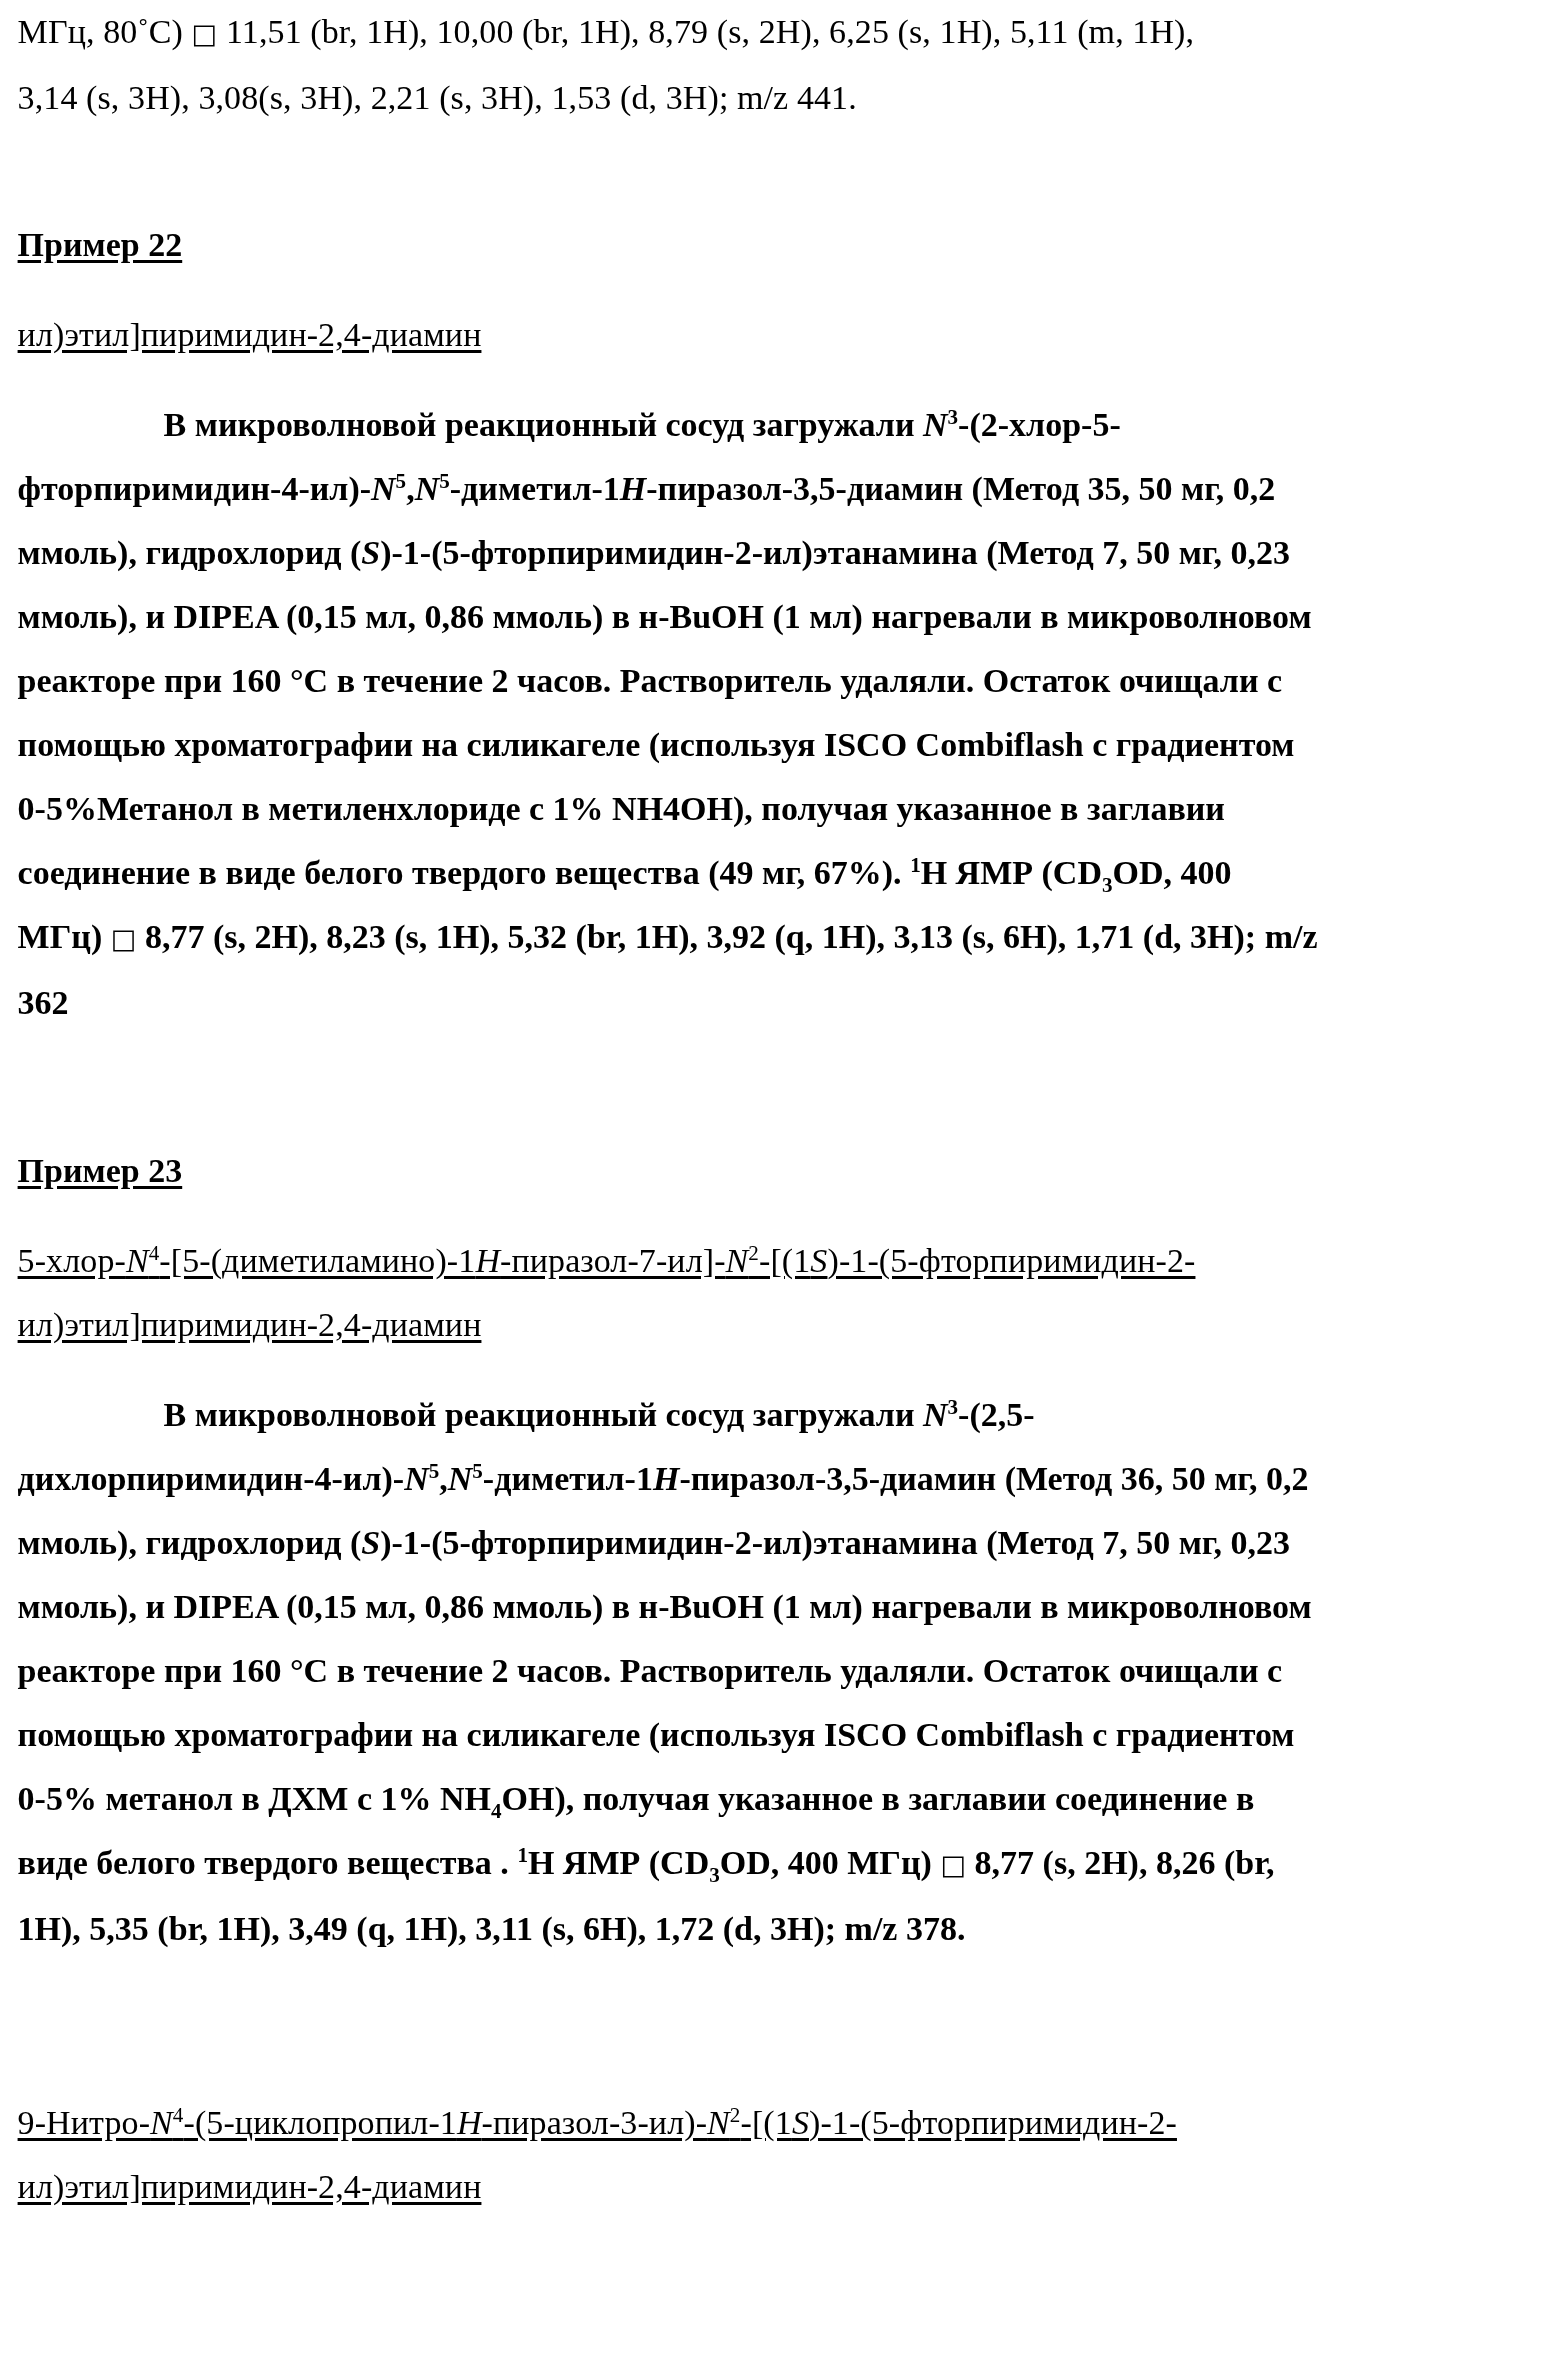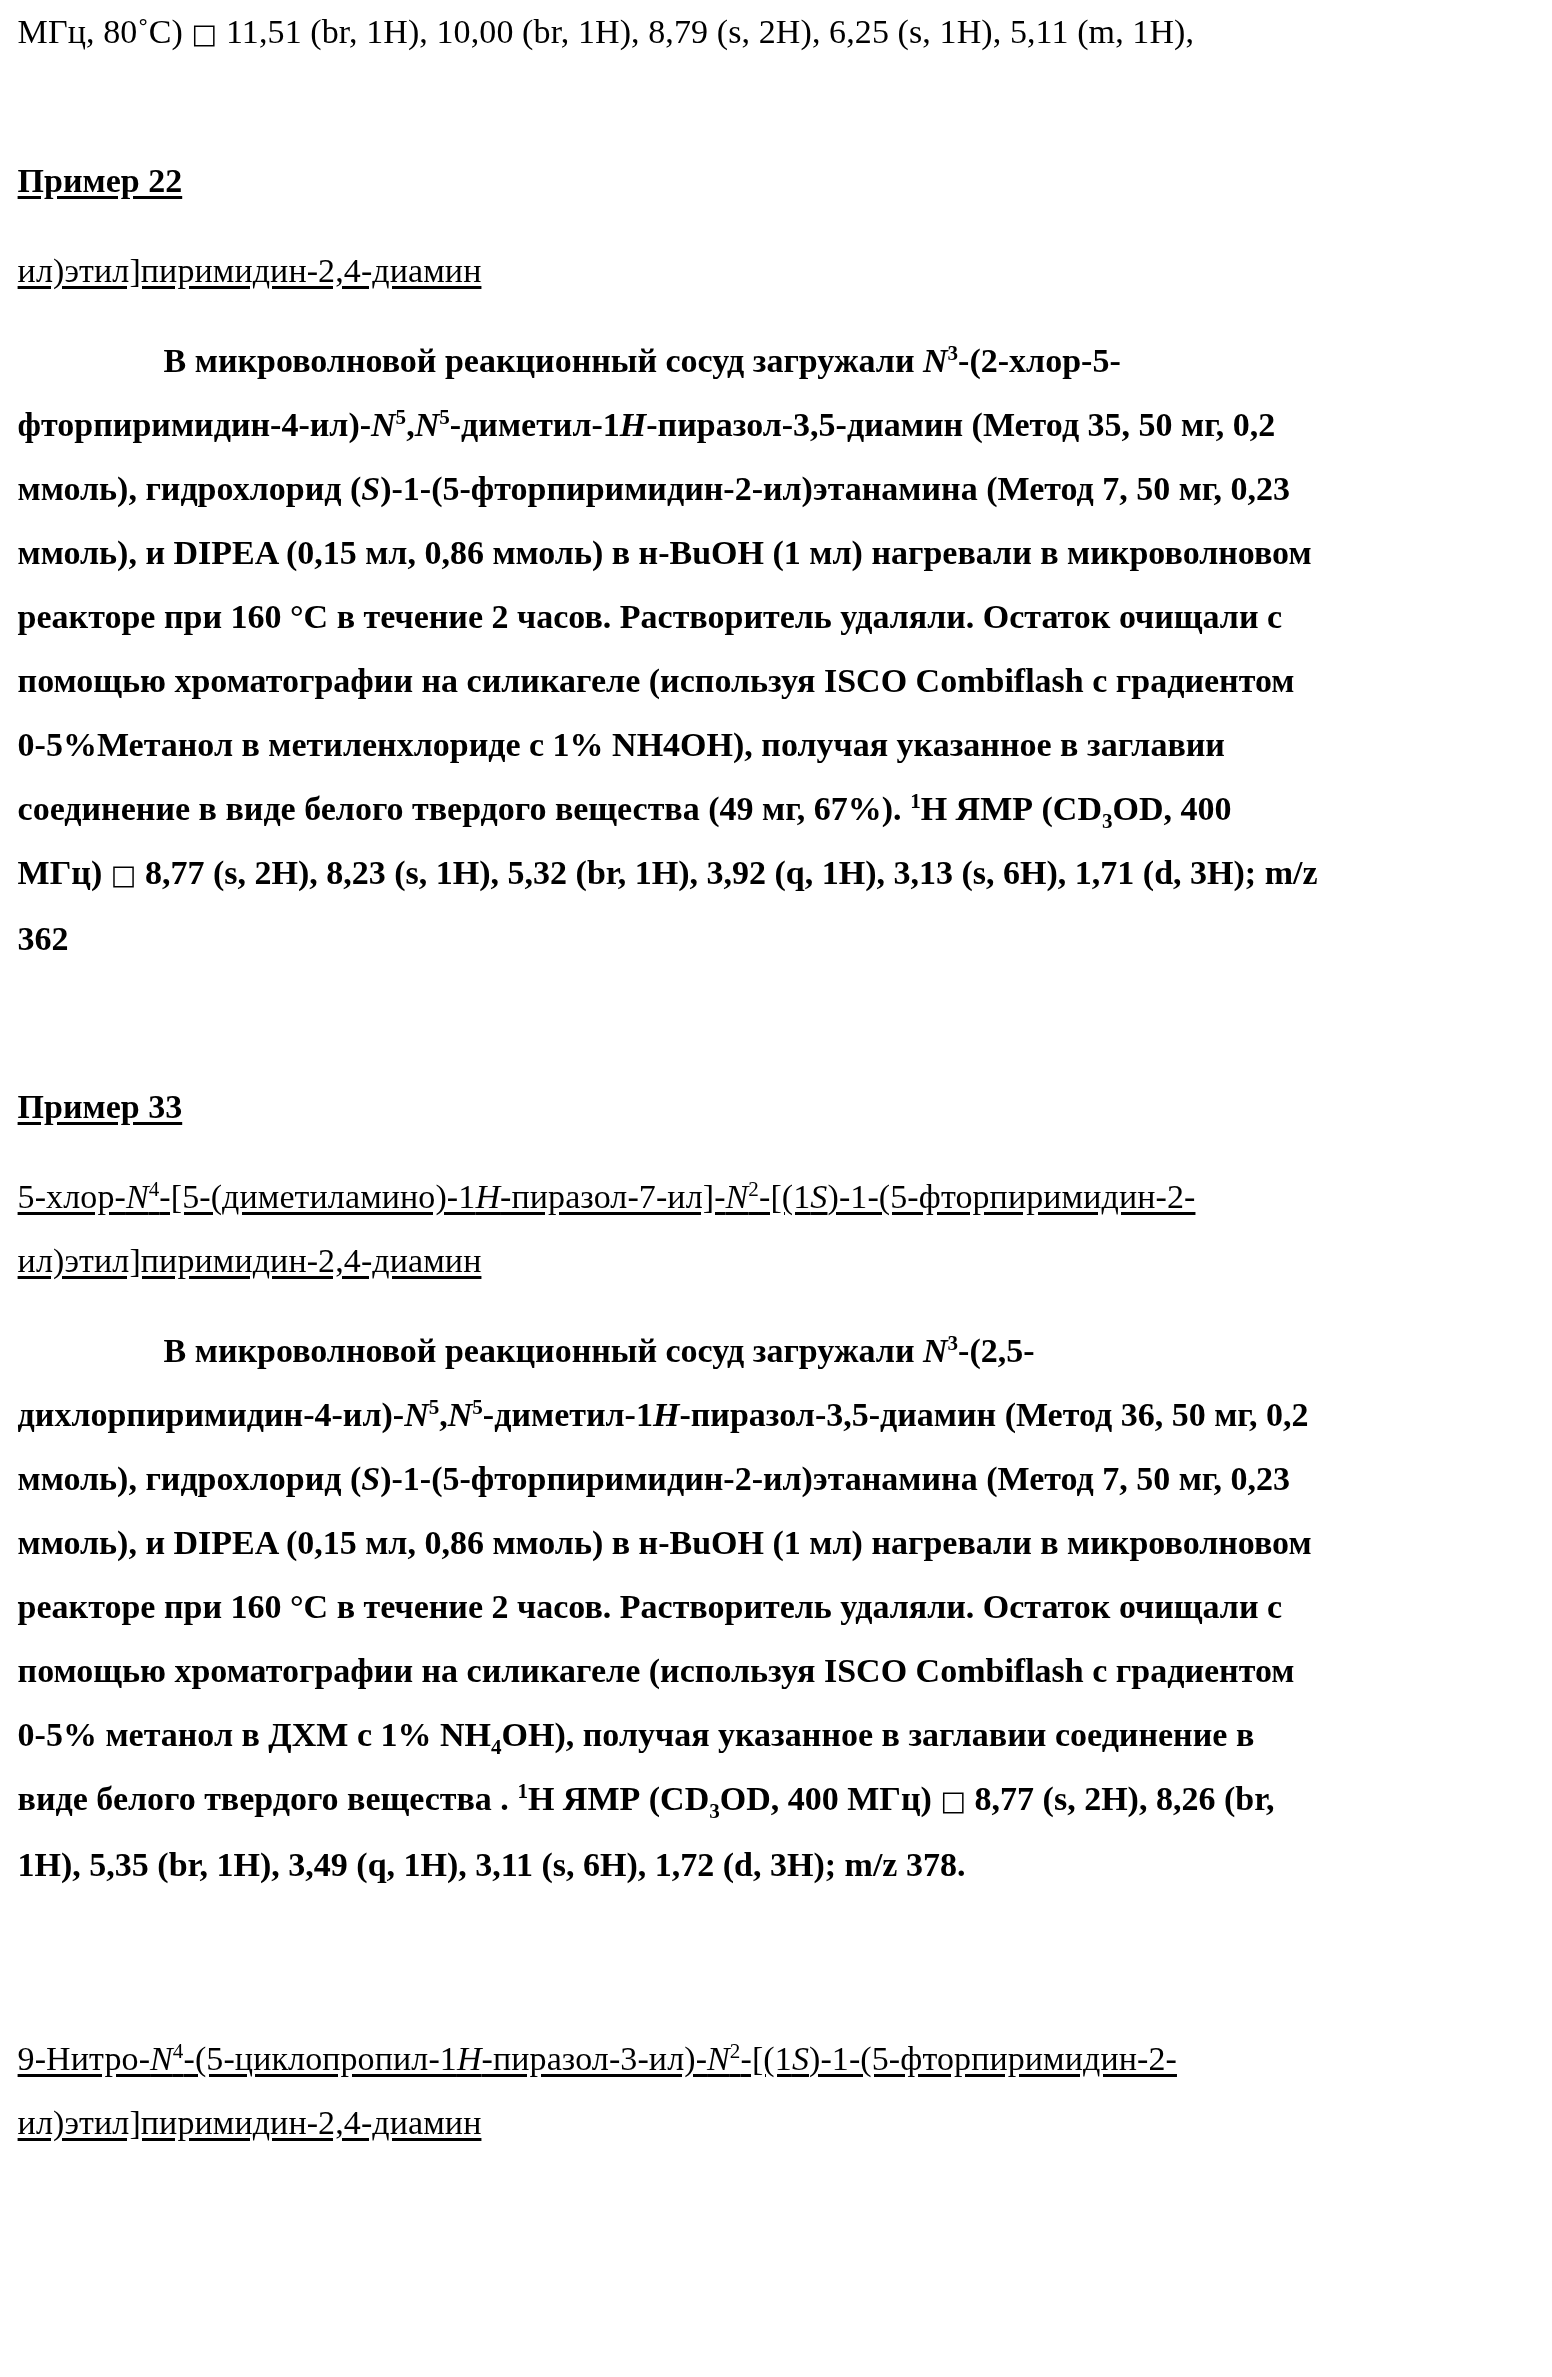--- a/index.html
+++ b/index.html
@@ -76,39 +76,40 @@
     font-size: 0.80em;
   }
 </style>
 </head>
 <body>
 
 <div class="page">
 
   <div>
     <div class="line"><span>МГц, 80˚C) </span><span class="box-glyph">□</span><span> 11,51 (br, 1H), 10,00 (br, 1H), 8,79 (s, 2H), 6,25 (s, 1H), 5,11 (m, 1H),</span></div>
+    <div class="line">3,14 (s, 3H), 3,08(s, 3H), 2,21 (s, 3H), 1,53 (d, 3H); m/z 441.</div>
   </div>
 
   <div class="gap-lg"></div>
 
   <div class="heading"><span class="u">Пример 22</span></div>
 
   <div class="gap-sm"></div>
 
   <div class="chemname">
     <div class="line"><span class="u">ил)этил]пиримидин-2,4-диамин</span></div>
   </div>
 
   <div class="gap-sm"></div>
 
   <div class="para indent"><span>В микроволновой реакционный сосуд загружали </span><span class="it">N</span><sup>3</sup><span>-(2-хлор-5-фторпиримидин-4-ил)-</span><span class="it">N</span><sup>5</sup><span>,</span><span class="it">N</span><sup>5</sup><span>-диметил-1</span><span class="it">H</span><span>-пиразол-3,5-диамин (Метод 35, 50 мг, 0,2 ммоль), гидрохлорид (</span><span class="it">S</span><span>)-1-(5-фторпиримидин-2-ил)этанамина (Метод 7, 50 мг, 0,23 ммоль), и DIPEA (0,15 мл, 0,86 ммоль) в н-BuOH (1 мл) нагревали в микроволновом реакторе при 160 °C в течение 2 часов. Растворитель удаляли. Остаток очищали с помощью хроматографии на силикагеле (используя ISCO Combiflash с градиентом 0-5%Метанол в метиленхлориде с 1% NH4OH), получая указанное в заглавии соединение в виде белого твердого вещества (49 мг, 67%). </span><sup>1</sup><span>Н ЯМР (CD</span><sub>3</sub><span>OD, 400 МГц) </span><span class="box-glyph">□</span><span> 8,77 (s, 2H), 8,23 (s, 1H), 5,32 (br, 1H), 3,92 (q, 1H), 3,13 (s, 6H), 1,71 (d, 3H); m/z 362</span></div>
 
   <div class="gap-xl"></div>
 
-  <div class="heading"><span class="u">Пример 33</span></div>
+  <div class="heading"><span class="u">Пример 23</span></div>
 
   <div class="gap-sm"></div>
 
   <div class="chemname">
     <div class="line"><span class="u"><span>5-хлор-</span><span class="it">N</span><sup>4</sup><span>-[5-(диметиламино)-1</span><span class="it">H</span><span>-пиразол-7-ил]-</span><span class="it">N</span><sup>2</sup><span>-[(1</span><span class="it">S</span><span>)-1-(5-фторпиримидин-2-</span></span></div>
     <div class="line"><span class="u">ил)этил]пиримидин-2,4-диамин</span></div>
   </div>
 
   <div class="gap-sm"></div>
 

